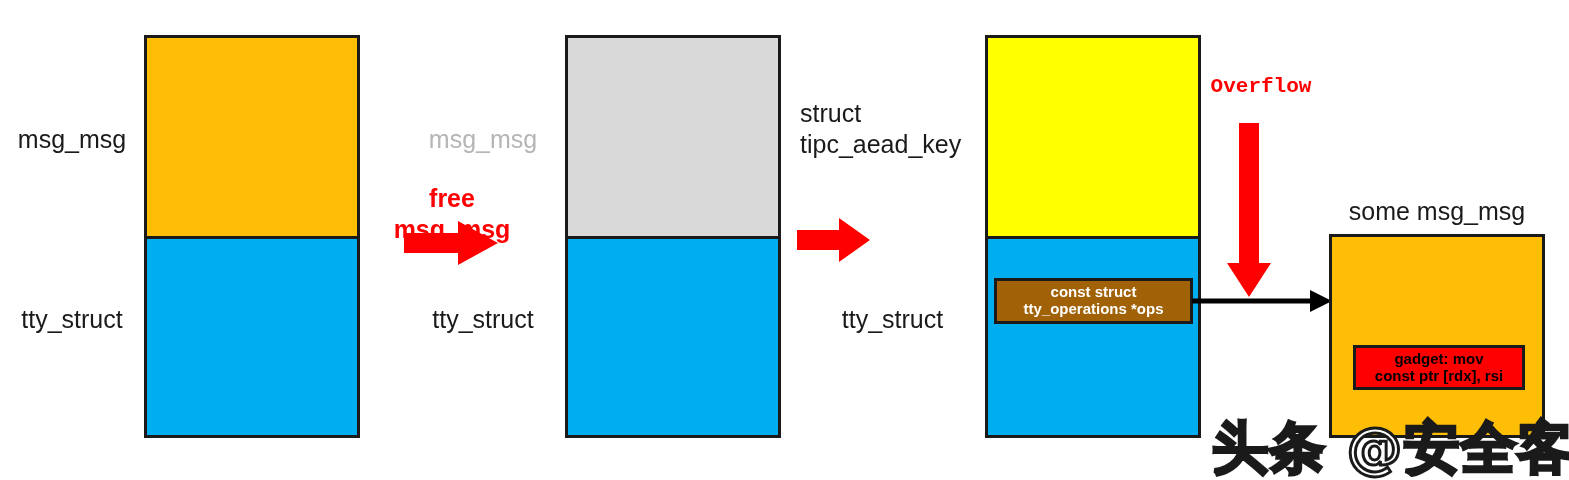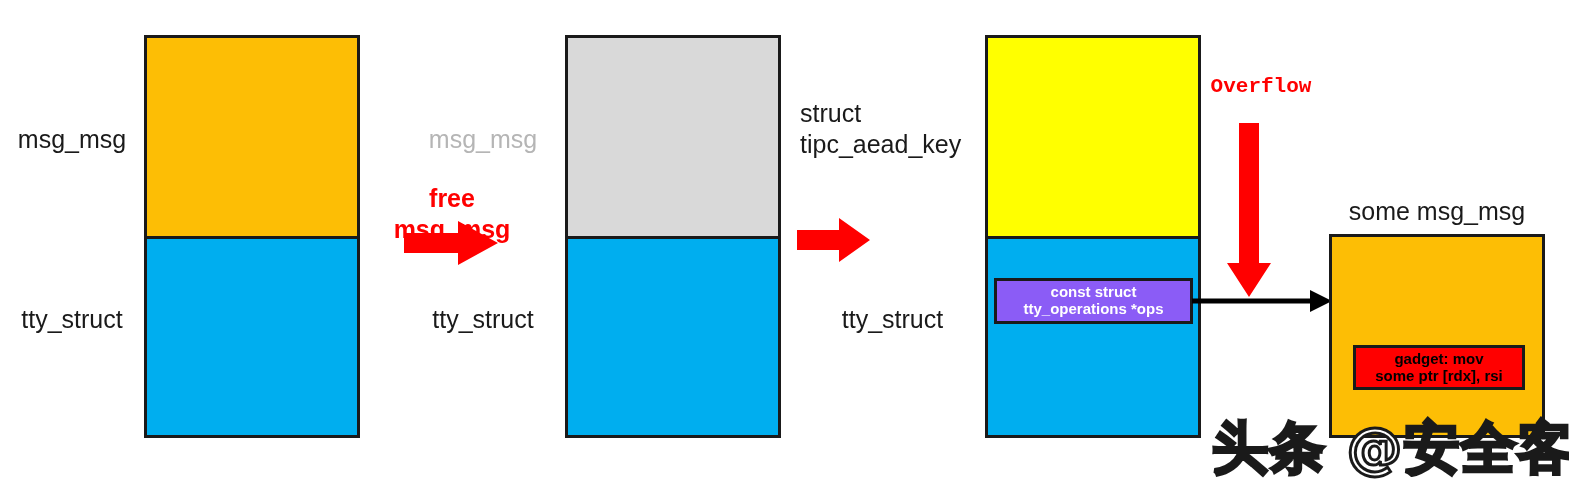--- a/index.html
+++ b/index.html
@@ -68,21 +68,21 @@
     box-sizing: border-box;
     display: flex;
     align-items: center;
     justify-content: center;
     text-align: center;
     font-weight: bold;
     line-height: 1.12;
     white-space: pre-line;
   }
   .inner-green {
-    background: #8b5cf6;
+    background: #a16207;
     color: #ffffff;
     font-size: 15px;
   }
   .inner-red {
     background: #FF0000;
     color: #000000;
     font-size: 15px;
   }
 
   
@@ -160,17 +160,17 @@
     <polygon points="118,2 140,13 118,24" fill="#000000"></polygon>
   </svg>
 
   <div class="label" style="left:1329px; top:196px; width:216px; text-align:center;">some msg_msg</div>
 
   <div class="block" style="left:1329px; top:234px; width:216px; height:204px;">
     <div class="seg seg-orange" style="left:0; top:0; right:0; bottom:0;"></div>
   </div>
 
   <div class="inner-box inner-red" style="left:1353px; top:345px; width:172px; height:45px;">gadget: mov
-some ptr [rdx], rsi</div>
+const ptr [rdx], rsi</div>
 
   <div class="watermark" style="left:1212px; top:411px;">头条 @安全客小安</div>
 
 </div>
 
 </body></html>

